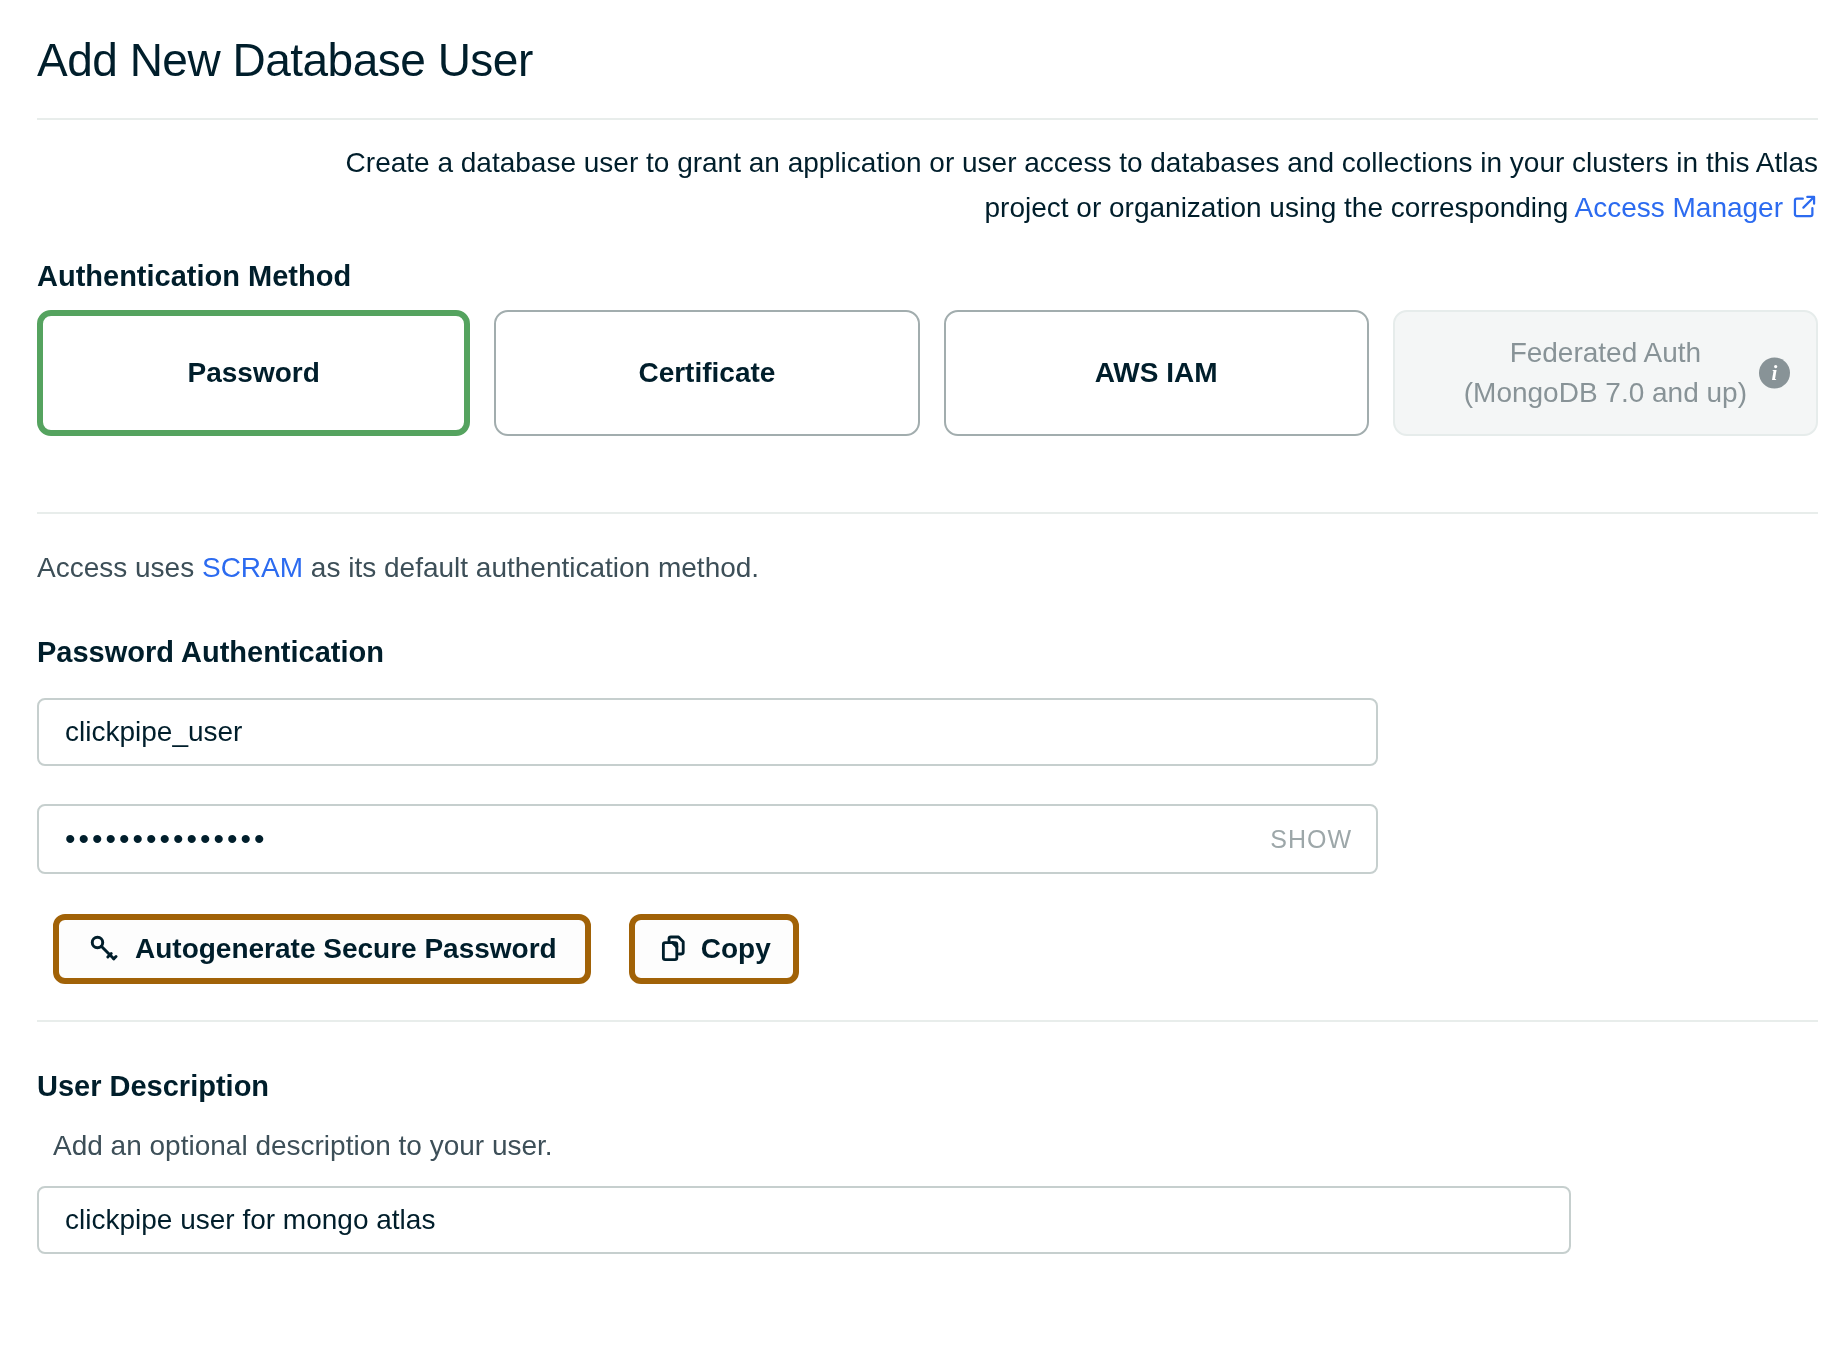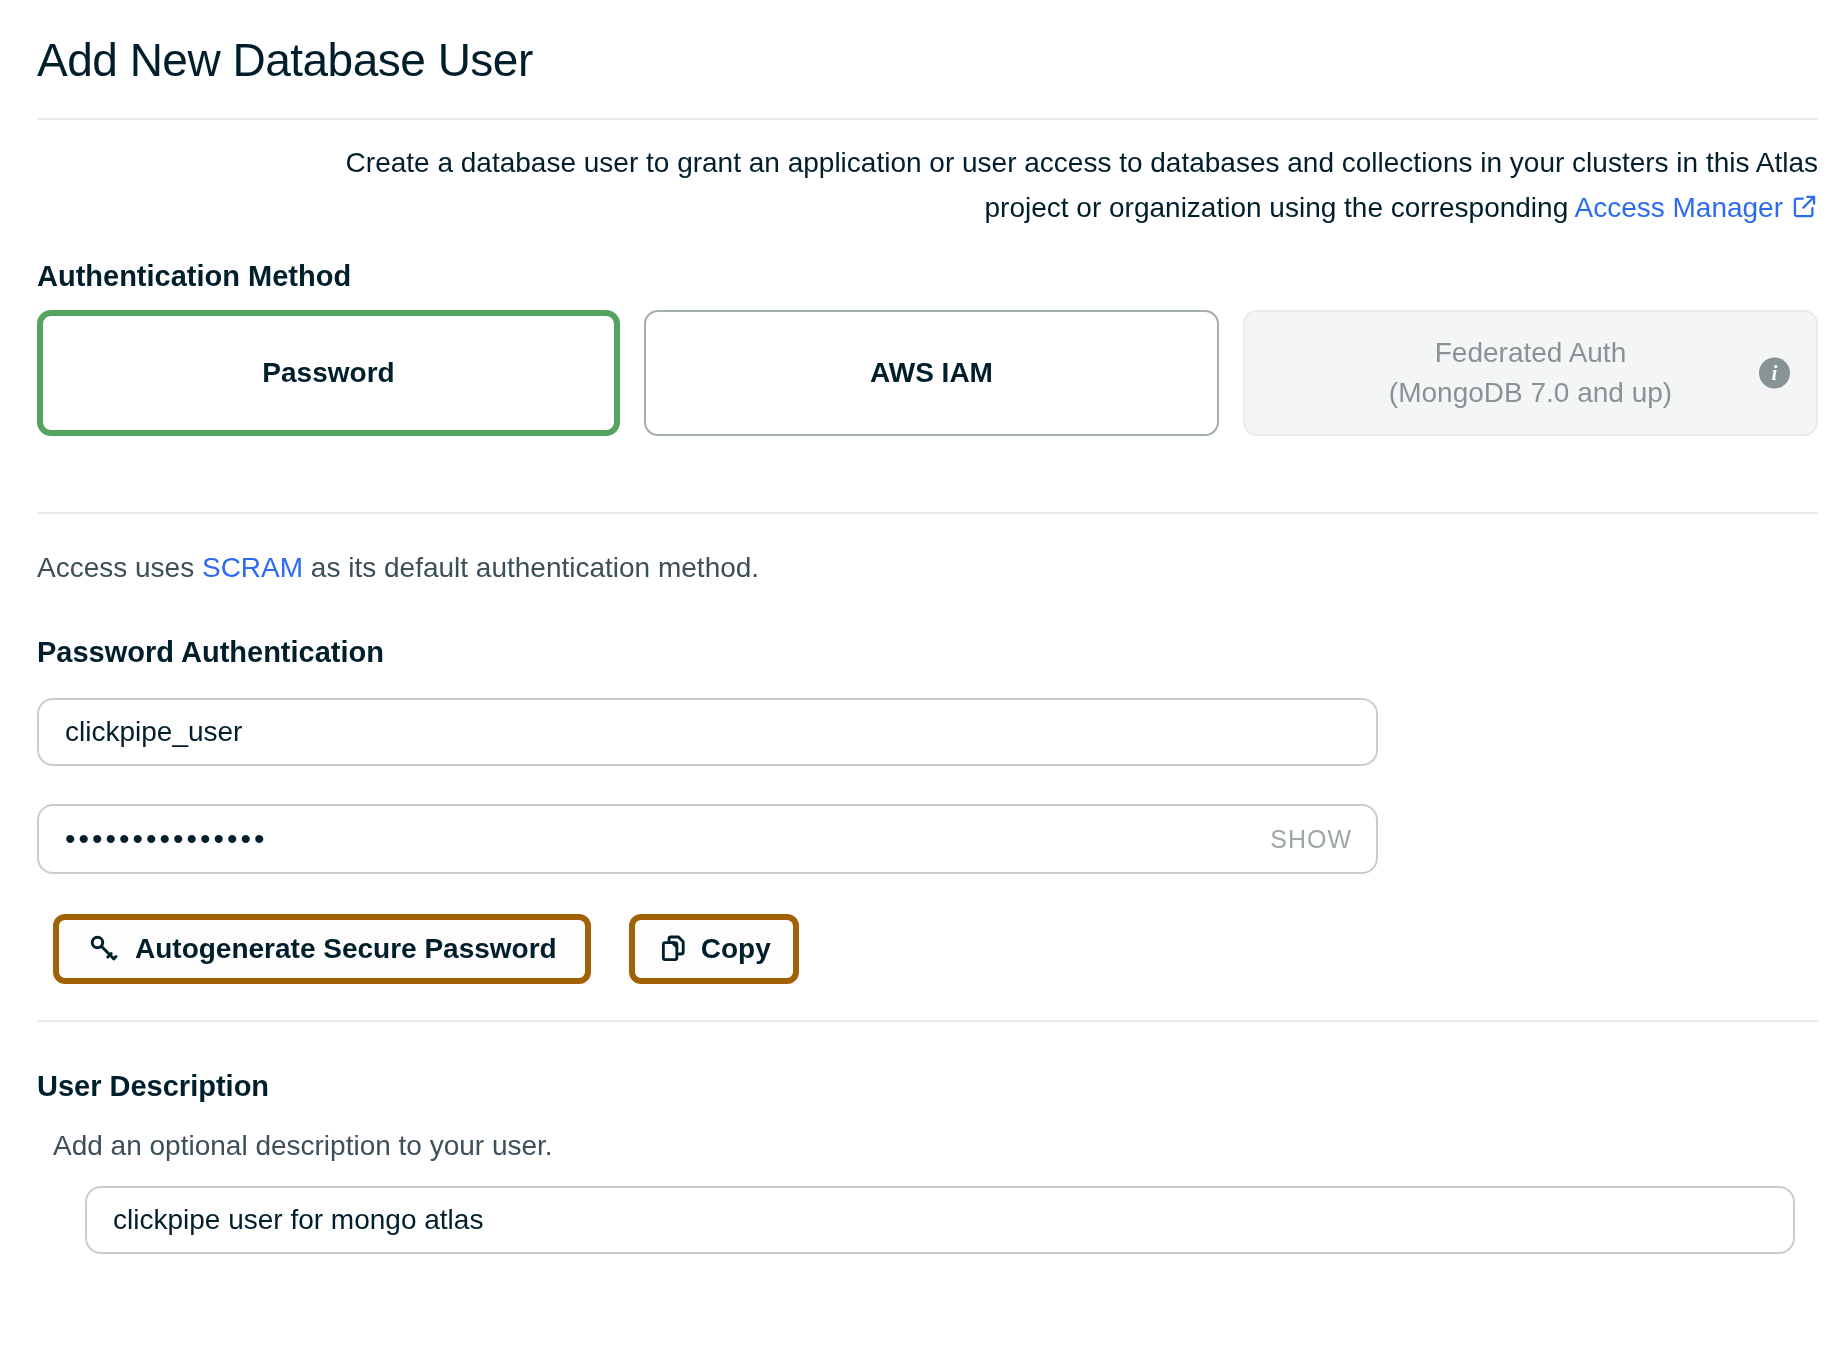--- a/index.html
+++ b/index.html
@@ -48,21 +48,21 @@
     color:#ffffff;font-size:21px;font-weight:700;font-family:"Liberation Serif",serif;
     display:flex;align-items:center;justify-content:center;font-style:italic;
   }
   .divider.d2{margin-top:76px;}
 
   .scram-note{margin:34px 0 0 0;font-size:28px;line-height:40px;color:var(--text-secondary,#3d4f58);}
   h2.pw{margin-top:44px;}
 
   .text-input{
     display:block;box-sizing:border-box;height:68px;width:1341px;
-    border:2px solid #c6cfce;border-radius:16px;background:#ffffff;
+    border:2px solid #c6cfce;border-radius:8px;background:#ffffff;
     font-family:"Liberation Sans",sans-serif;font-size:28px;color:var(--text-dark,#001e2b);
     padding:0 26px;outline:none;
   }
   .username-input{margin-top:26px;}
   .pw-row{position:relative;margin-top:38px;width:1341px;}
   .password-input{
     height:70px;font-size:30px;letter-spacing:3px;padding-right:150px;
   }
   .show-toggle{
     position:absolute;right:26px;top:50%;transform:translateY(-50%);
@@ -75,21 +75,21 @@
     background:#fdfdfd;border:6px solid #a16207;border-radius:12px;
     font-family:"Liberation Sans",sans-serif;font-size:28px;font-weight:700;
     color:var(--text-dark,#001e2b);padding:0 28px;cursor:pointer;margin-left:16px;
   }
   .btn.copy{padding:0 22px;gap:10px;}
   .btn svg{flex:0 0 auto;}
 
   .divider.d3{margin-top:36px;}
   h2.ud{margin-top:44px;}
   .ud-subtext{margin:22px 0 0 16px;font-size:28px;line-height:36px;color:var(--text-secondary,#3d4f58);}
-  .description-input{margin-top:22px;width:1710px;margin-left:48px;}
+  .description-input{margin-top:22px;width:1534px;}
 </style>
 </head>
 <body>
 
 <div class="page">
 
   <h1 class="page-title">Add New Database User</h1>
 
   <div class="divider d1"></div>
 
@@ -101,20 +101,23 @@
             <path d="M20.2 3.8 11 13"></path>
           </svg></a>
     </span>
   </p>
 
   <h2 class="section-heading auth">Authentication Method</h2>
 
   <div class="cards">
     <div class="card selected">
       <span>Password</span>
+    </div>
+    <div class="card">
+      <span>Certificate</span>
     </div>
     <div class="card">
       <span>AWS IAM</span>
     </div>
     <div class="card disabled">
       <span class="card-text">
         <span>Federated Auth</span>
         <span>(MongoDB 7.0 and up)</span>
       </span>
       <span class="info-badge">i</span>

